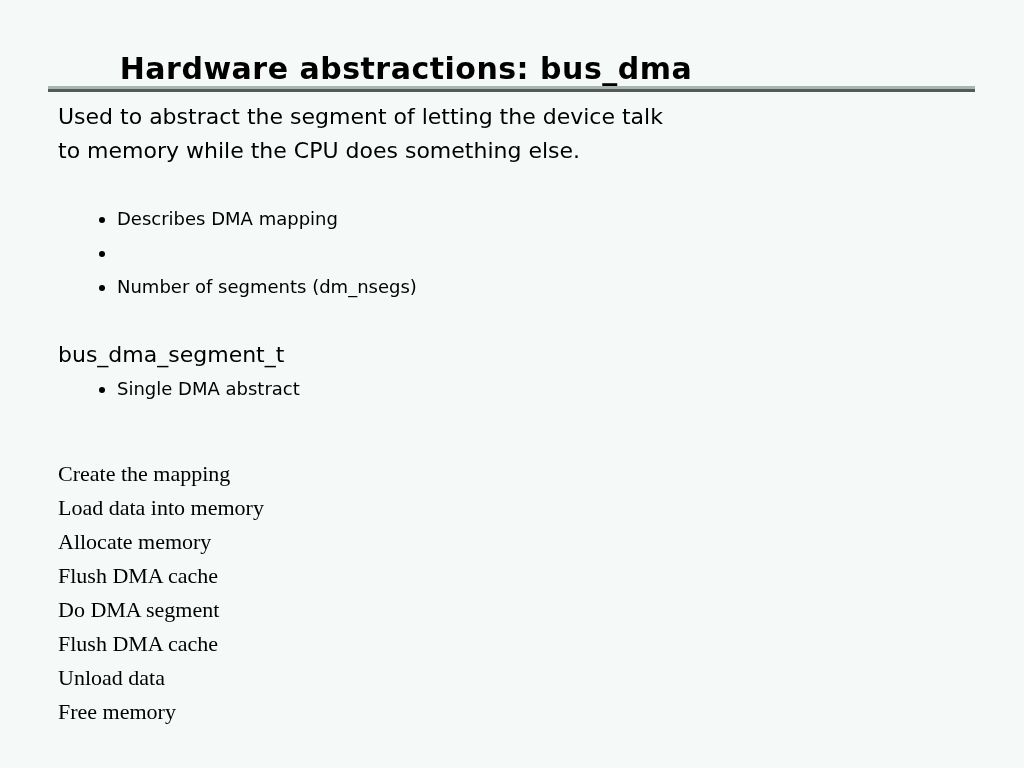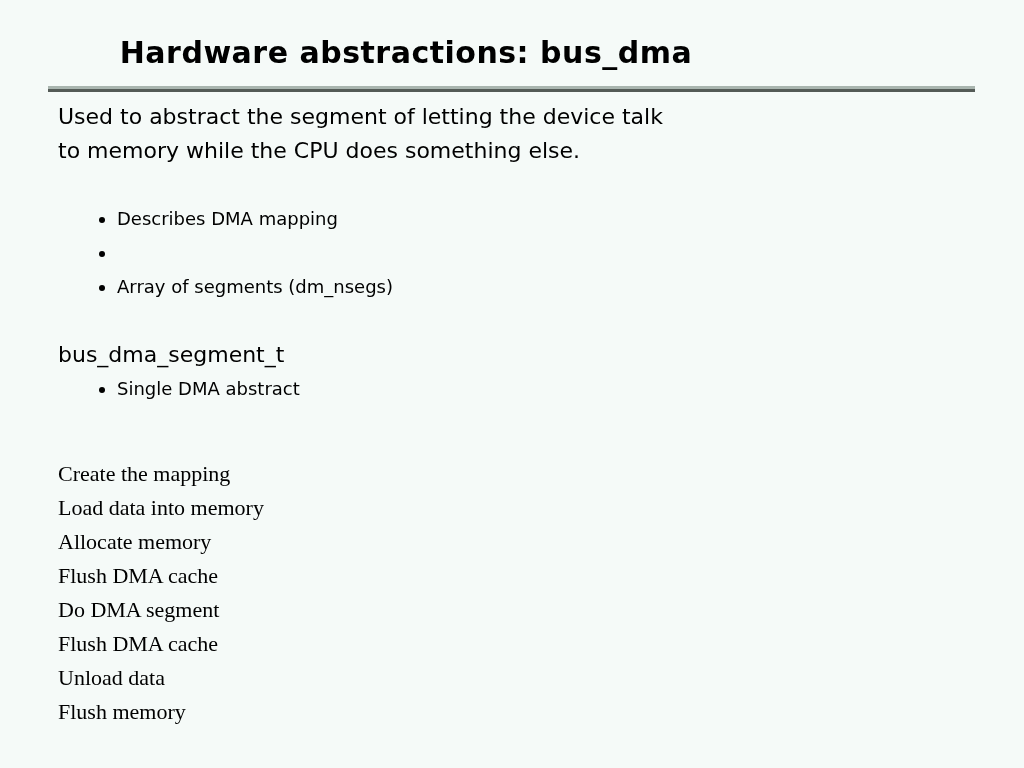--- a/index.html
+++ b/index.html
@@ -17,21 +17,21 @@
     position: relative;
     width: 1024px;
     height: 768px;
     background: #f5faf8;
   }
 
   
   .slide-title {
     position: absolute;
     left: 0;
-    top: 36px;
+    top: 52px;
     width: 812px;
     text-align: center;
     font-family: "DejaVu Sans", sans-serif;
     font-weight: bold;
     font-size: 30px;
     letter-spacing: 0.5px;
     color: #000000;
     line-height: 34px;
     white-space: nowrap;
   }
@@ -142,21 +142,21 @@
     <div>
       <div class="bullet-row">
         <span class="bullet-dot"></span>
         <span class="bullet-text">Describes DMA mapping</span>
       </div>
       <div class="bullet-row">
         <span class="bullet-dot"></span>
       </div>
       <div class="bullet-row">
         <span class="bullet-dot"></span>
-        <span class="bullet-text">Array of segments (dm_nsegs)</span>
+        <span class="bullet-text">Number of segments (dm_nsegs)</span>
       </div>
     </div>
 
     <div class="gap-line"></div>
 
     <div>
       <div class="sect-head">bus_dma_segment_t</div>
       <div class="bullet-row">
         <span class="bullet-dot"></span>
         <span class="bullet-text">Single DMA abstract</span>
@@ -167,17 +167,17 @@
     <div class="gap-half"></div>
 
     <div>
       <div class="step-line">Create the mapping</div>
       <div class="step-line">Load data into memory</div>
       <div class="step-line">Allocate memory</div>
       <div class="step-line">Flush DMA cache</div>
       <div class="step-line">Do DMA segment</div>
       <div class="step-line">Flush DMA cache</div>
       <div class="step-line">Unload data</div>
-      <div class="step-line">Flush memory</div>
+      <div class="step-line">Free memory</div>
     </div>
 
   </div>
 </div>
 
 </body></html>

